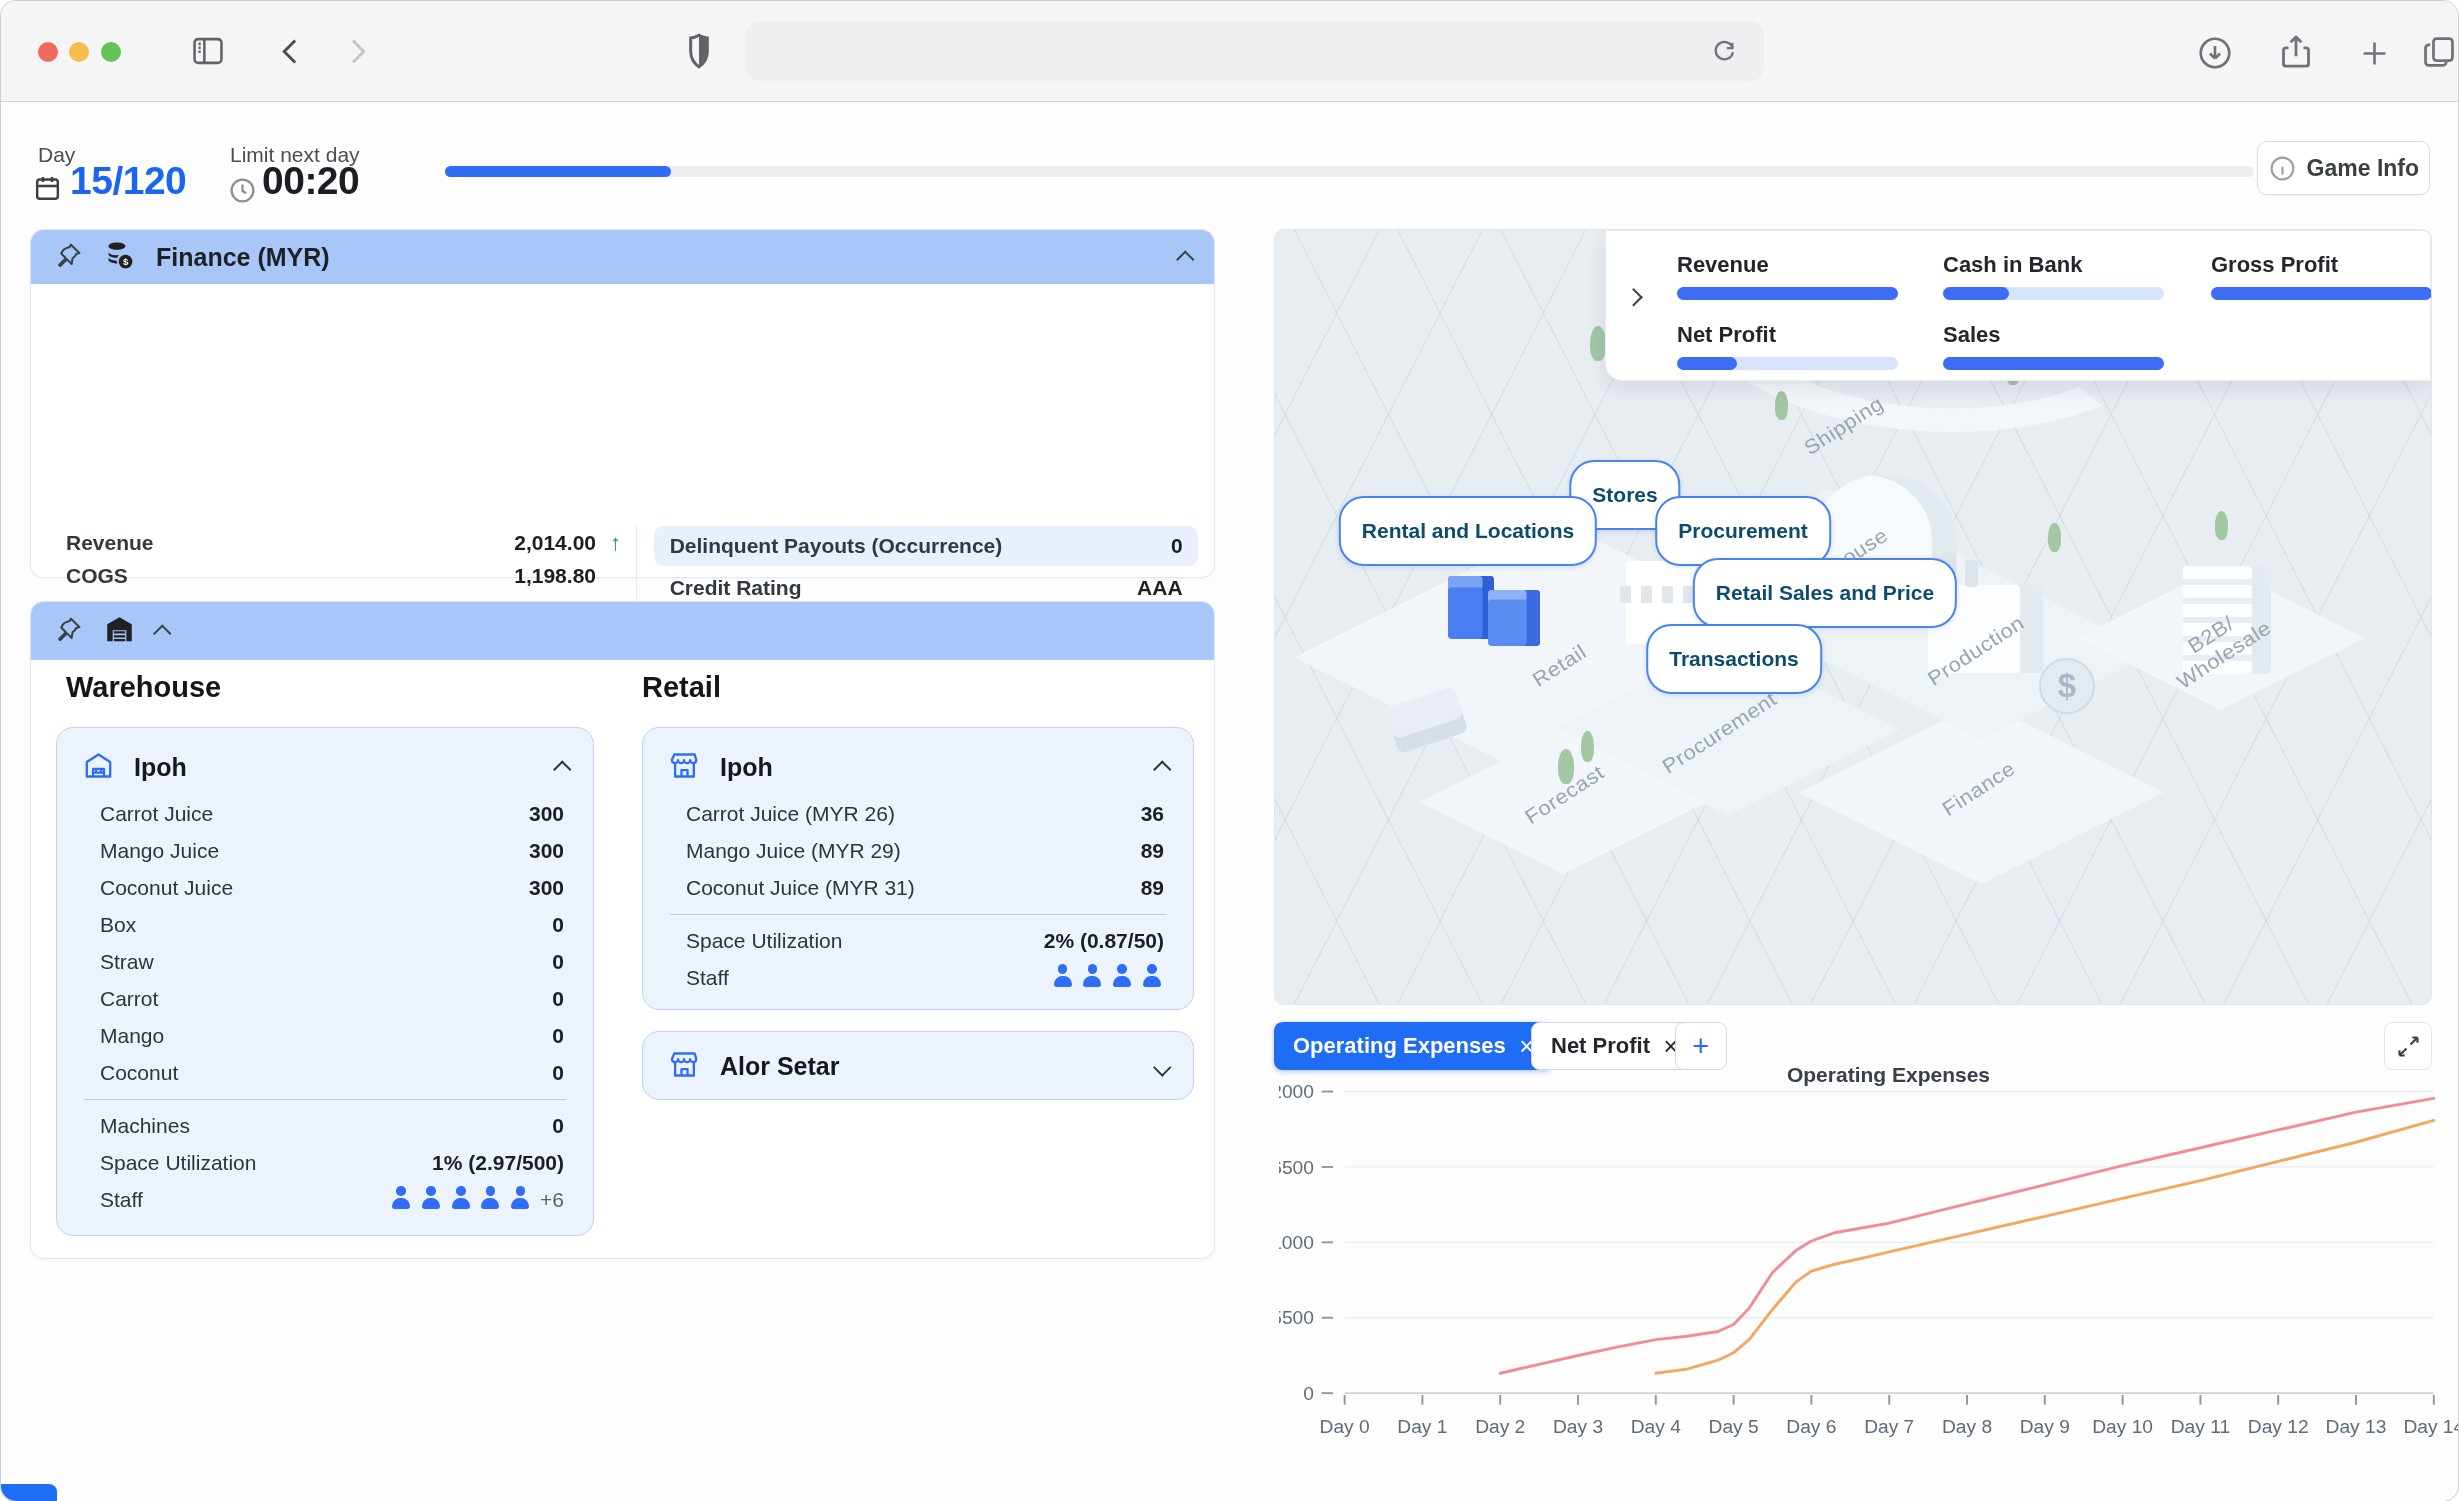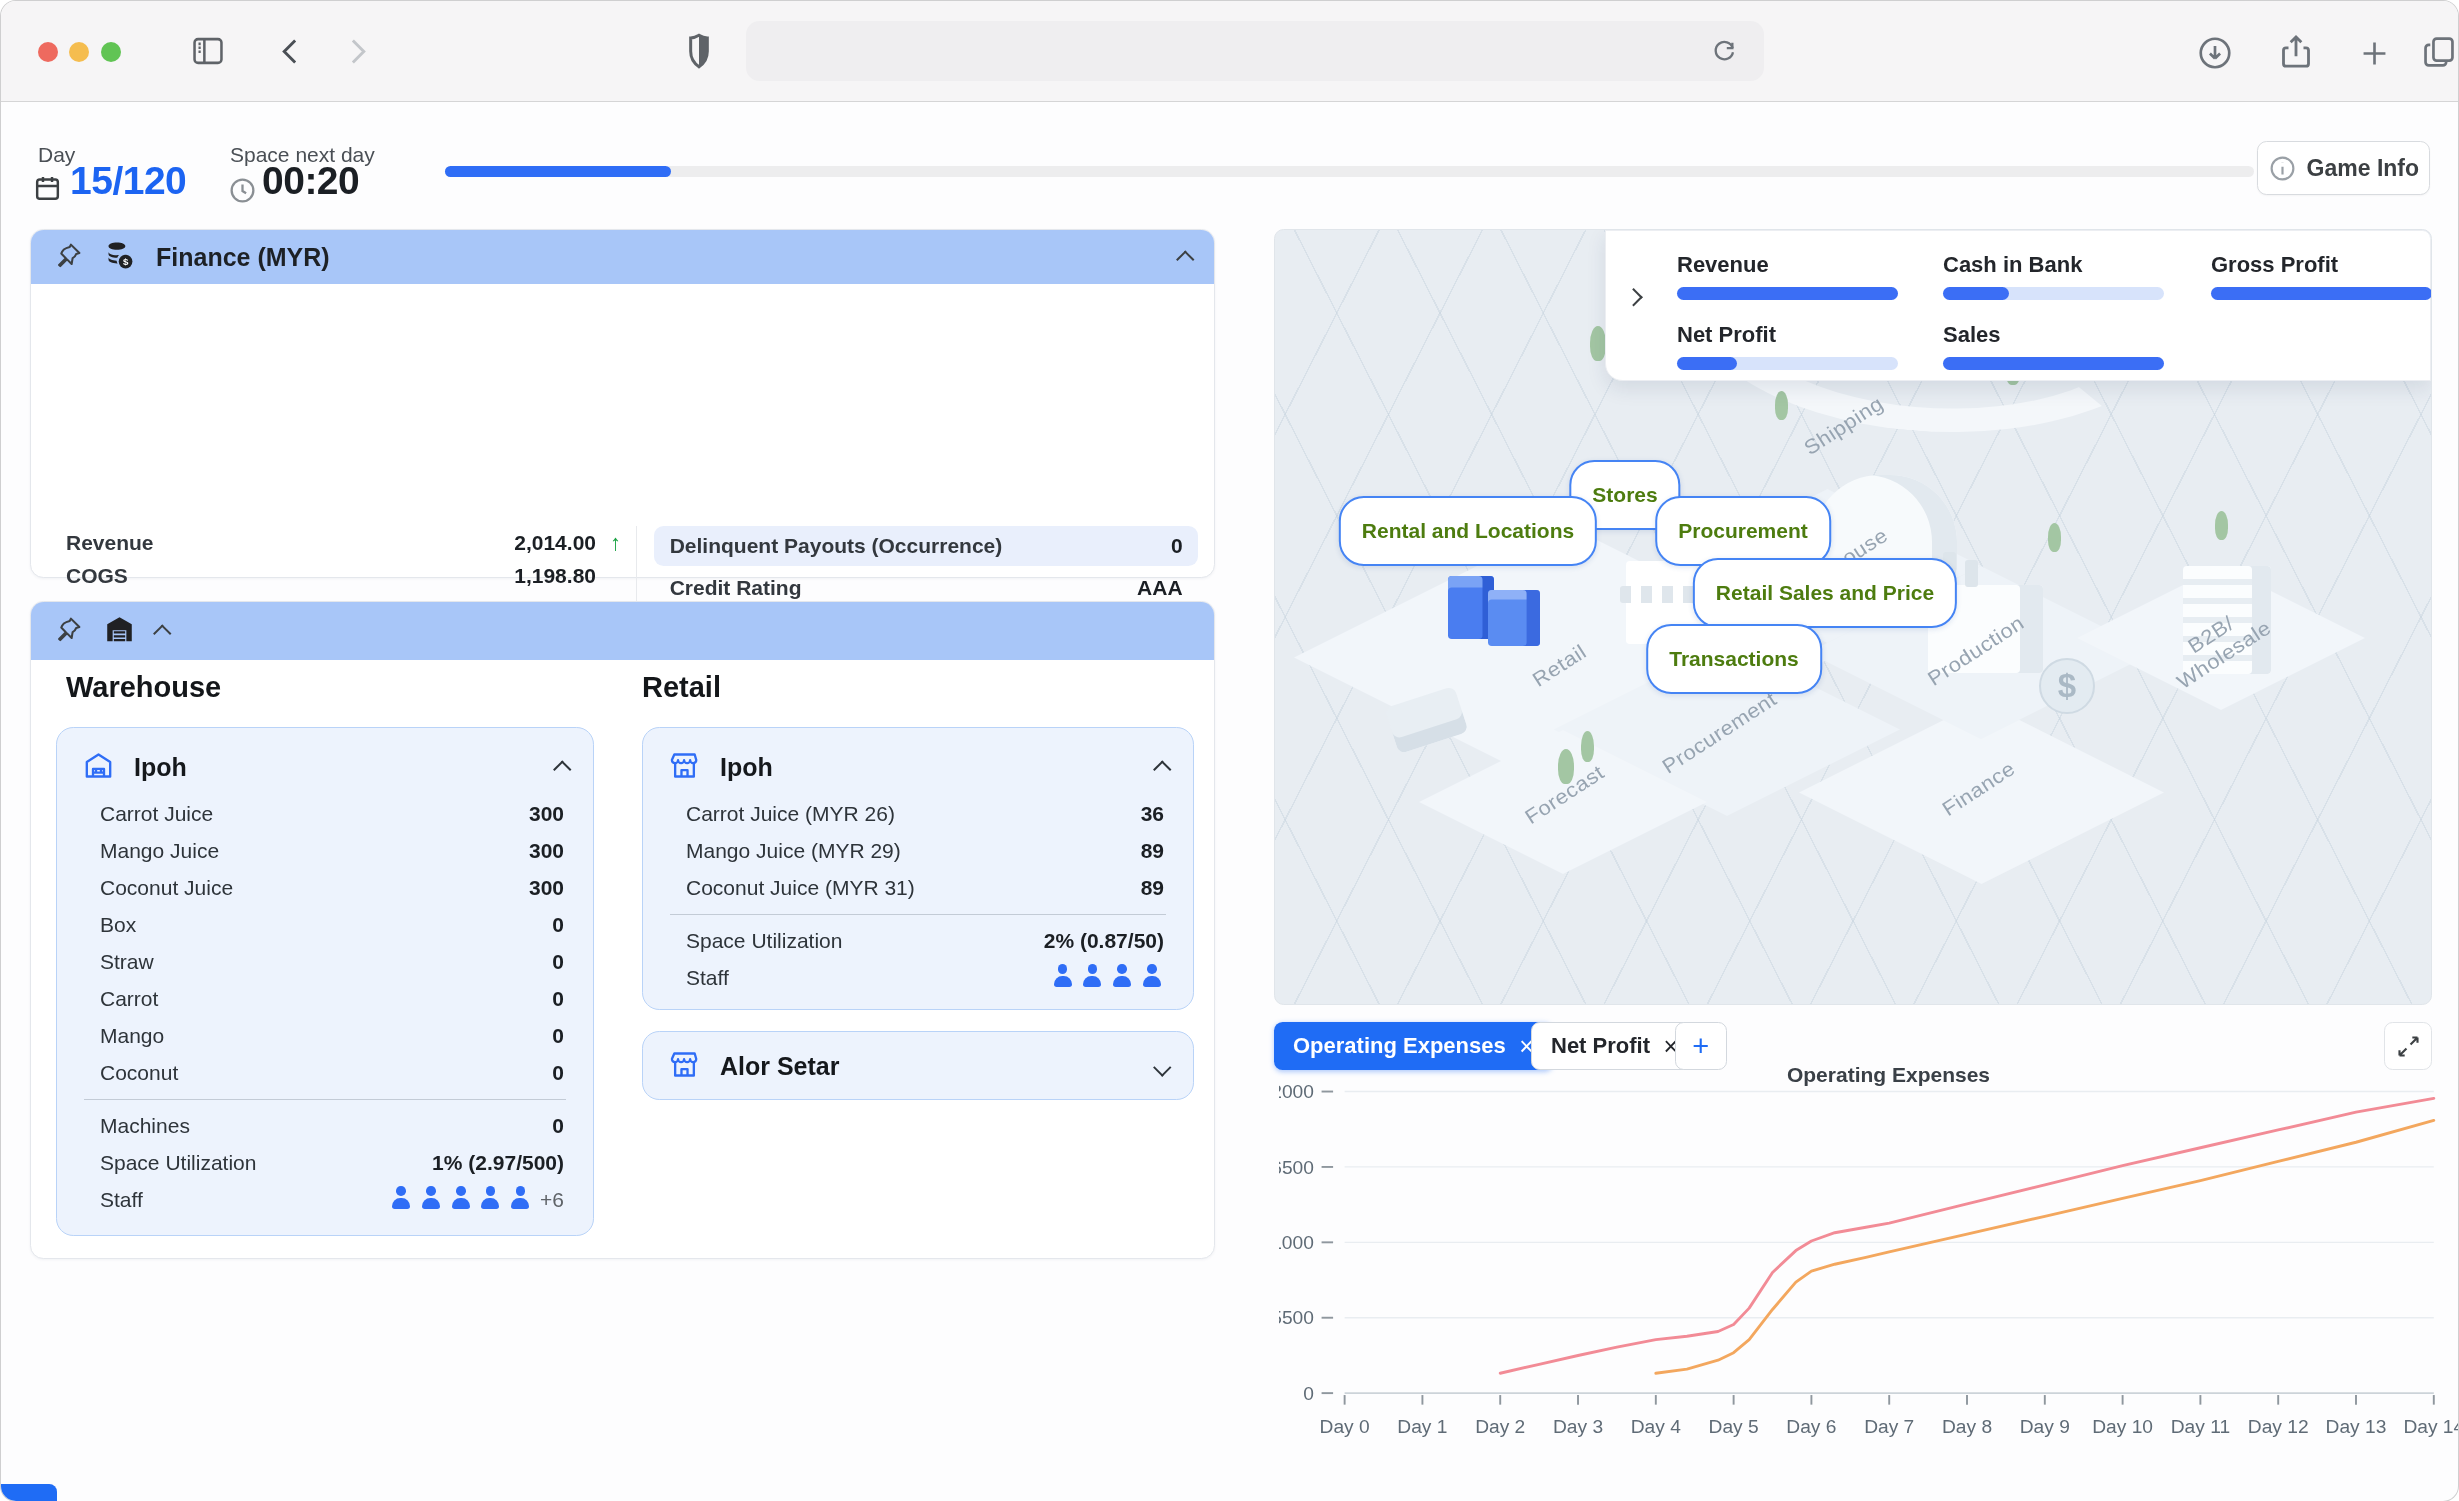--- a/index.html
+++ b/index.html
@@ -50,21 +50,21 @@
   .person::after { content:""; position:absolute; bottom:0; left:2.9px; width:18px; height:11.5px; border-radius:8.6px 8.6px 2.9px 2.9px; background:#2f6df6; }
 
   
   .map { position:absolute; left:1273px; top:228px; width:1158px; height:776px; background:#e8edf2; border:1px solid #e0e5ea; border-radius:9.6px; overflow:hidden;
     background-image:
       repeating-linear-gradient(117deg, rgba(197,210,221,.45) 0 1.5px, transparent 1.5px 92px),
       repeating-linear-gradient(63deg, rgba(197,210,221,.45) 0 1.5px, transparent 1.5px 92px);
   }
   .tile { position:absolute; background:#f2f6fa; clip-path:polygon(50% 0,100% 50%,50% 100%,0 50%); filter:drop-shadow(0 6.7px 0 rgba(187,200,212,.55)); }
   .glabel { position:absolute; color:#97a4b1; font-size:22px; font-weight:500; letter-spacing:0.5px; transform:rotate(-33deg) scale(1,.92); white-space:pre-line; text-align:center; }
-  .pill { position:absolute; transform:translate(-50%,-50%); background:#fff; border:2.4px solid #4584f4; color:#4d7c0f; font-size:21px; font-weight:600; padding:21px 21px; border-radius:25px; white-space:nowrap; box-shadow:0 1.9px 5.8px rgba(40,80,160,.12); }
+  .pill { position:absolute; transform:translate(-50%,-50%); background:#fff; border:2.4px solid #4584f4; color:#0c4a6e; font-size:21px; font-weight:600; padding:21px 21px; border-radius:25px; white-space:nowrap; box-shadow:0 1.9px 5.8px rgba(40,80,160,.12); }
   .tree { position:absolute; width:16.3px; height:35px; background:#a3c6a3; border-radius:50% 50% 42% 42%; }
   .dash-overlay { position:absolute; right:0; top:0; width:826px; height:151px; background:#fff; border-radius:0 8.6px 0 17.3px; box-shadow:0 7.7px 19px rgba(30,50,90,.10); border:1px solid #eceef2; }
   .metric-label { position:absolute; font-size:22px; font-weight:600; color:#23262b; }
   .bar { position:absolute; width:221px; height:12.5px; background:#d7e3fb; border-radius:6.7px; }
   .bar .fill { height:12.5px; background:#3b6ef5; border-radius:6.7px; }
 
   
   .chip { position:absolute; top:1021px; height:48px; display:flex; align-items:center; gap:13.4px; font-size:22px; font-weight:600; border-radius:8.6px; padding:0 19px; }
   .chip .x { font-size:25px; font-weight:400; line-height:1; }
   .chip-active { background:#1f6cf5; color:#fff; box-shadow:0 1.9px 4.8px rgba(31,108,245,.35); }
@@ -147,21 +147,21 @@
 
   <div class="abs hdr-label" style="left:37px;top:142px;">Day</div>
   <span class="abs" style="left:31px;top:171px;">
     <svg width="31" height="33" viewBox="0 0 24 24" fill="none" stroke="#3c4043" stroke-width="1.9">
         <rect x="4" y="5" width="16" height="15" rx="2"></rect>
         <path d="M8.5 3v4m7-4v4M4 10h16"></path>
       </svg>
   </span>
   <div class="abs hdr-big" style="left:69px;top:158px;color:#1c64f2;">15/120</div>
 
-  <div class="abs hdr-label" style="left:229px;top:142px;">Space next day</div>
+  <div class="abs hdr-label" style="left:229px;top:142px;">Limit next day</div>
   <span class="abs" style="left:227px;top:175px;">
     <svg width="29" height="29" viewBox="0 0 24 24" fill="none" stroke="#8a8f94" stroke-width="1.9">
         <circle cx="12" cy="12" r="9"></circle>
         <path d="M12 7v5.5l3 1.8"></path>
       </svg>
   </span>
   <div class="abs hdr-big" style="left:261px;top:158px;color:#1b1f24;">00:20</div>
 
   <div class="progress-track">
     <div class="progress-fill" style="width: 12.5%;"></div>

